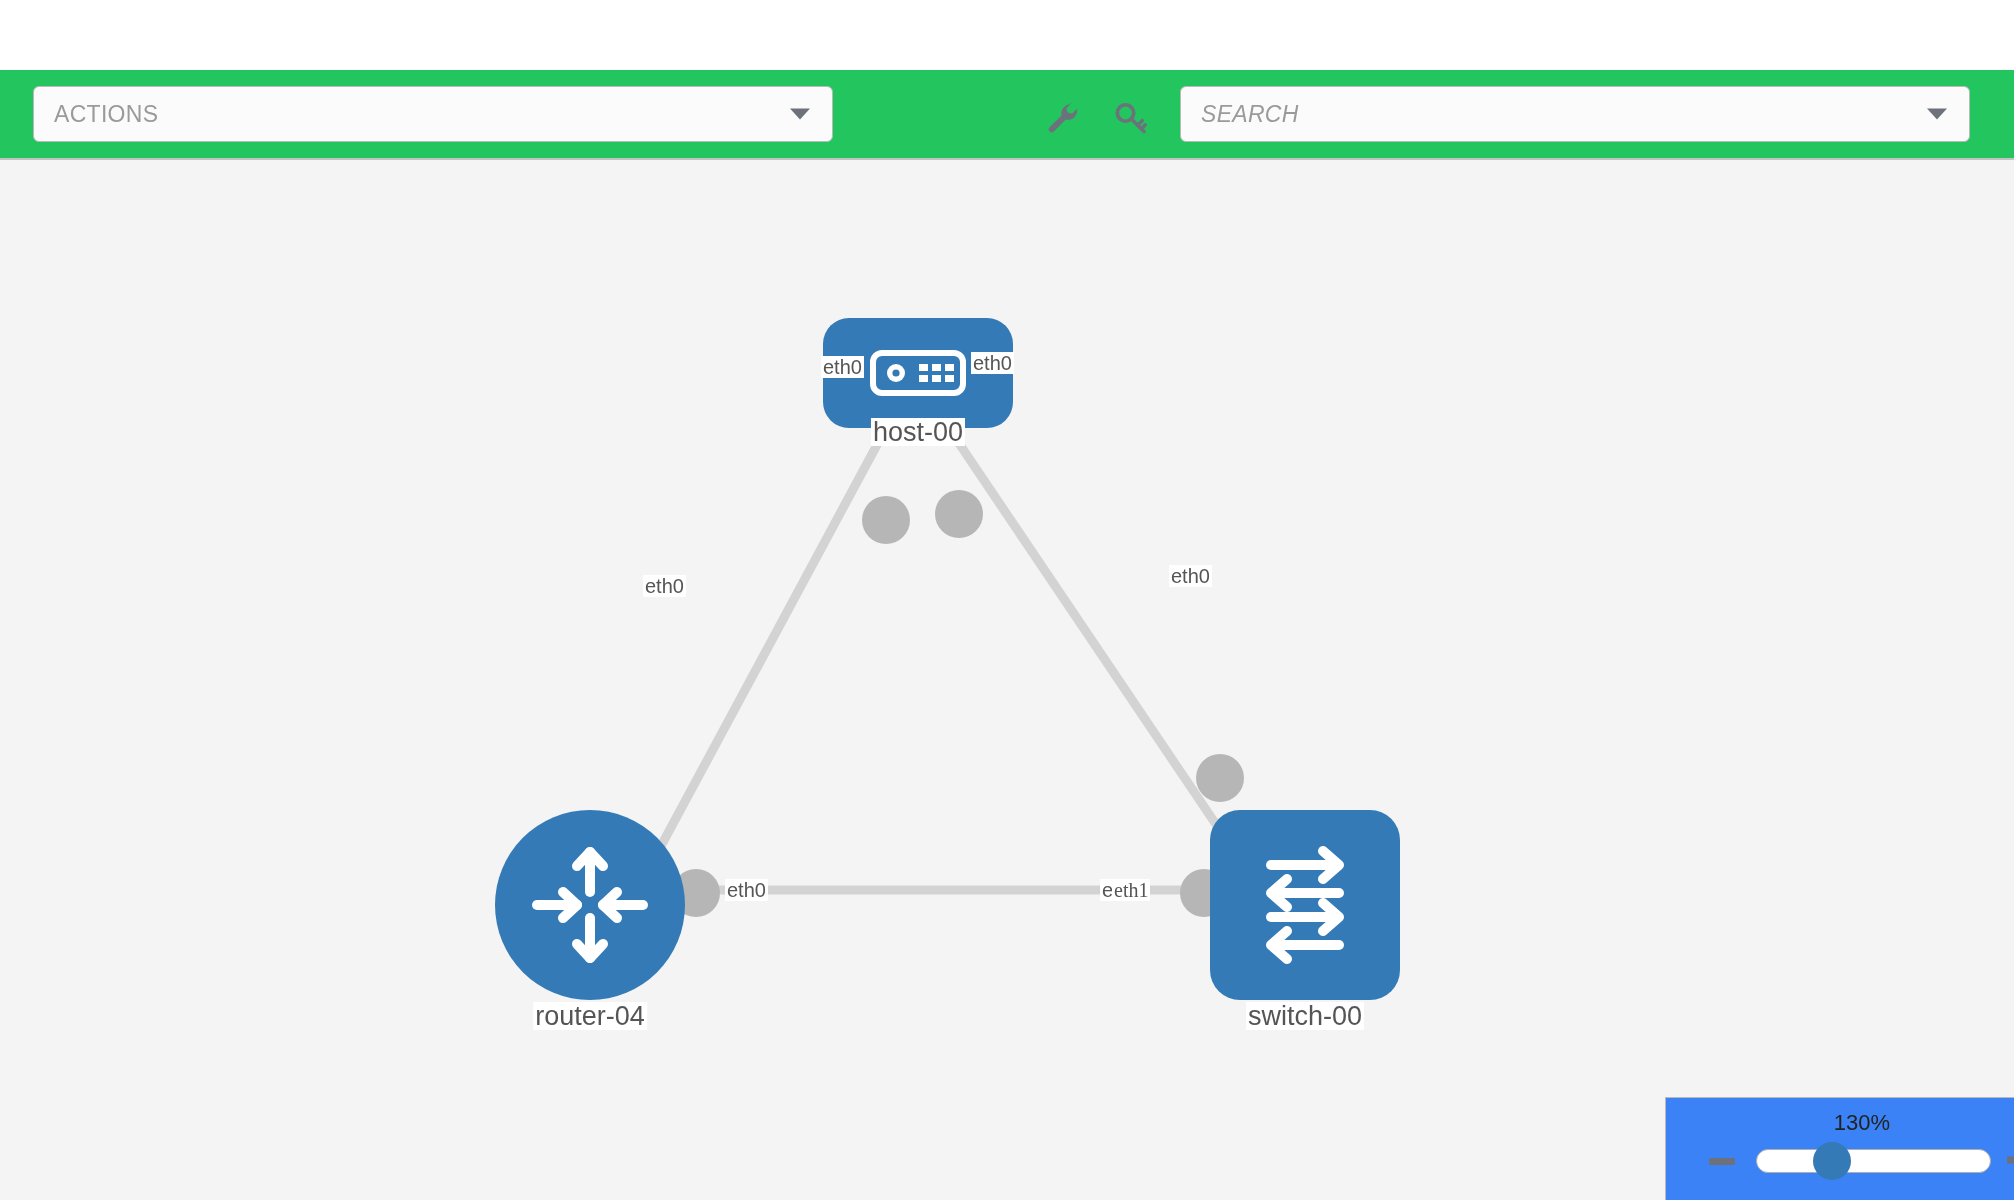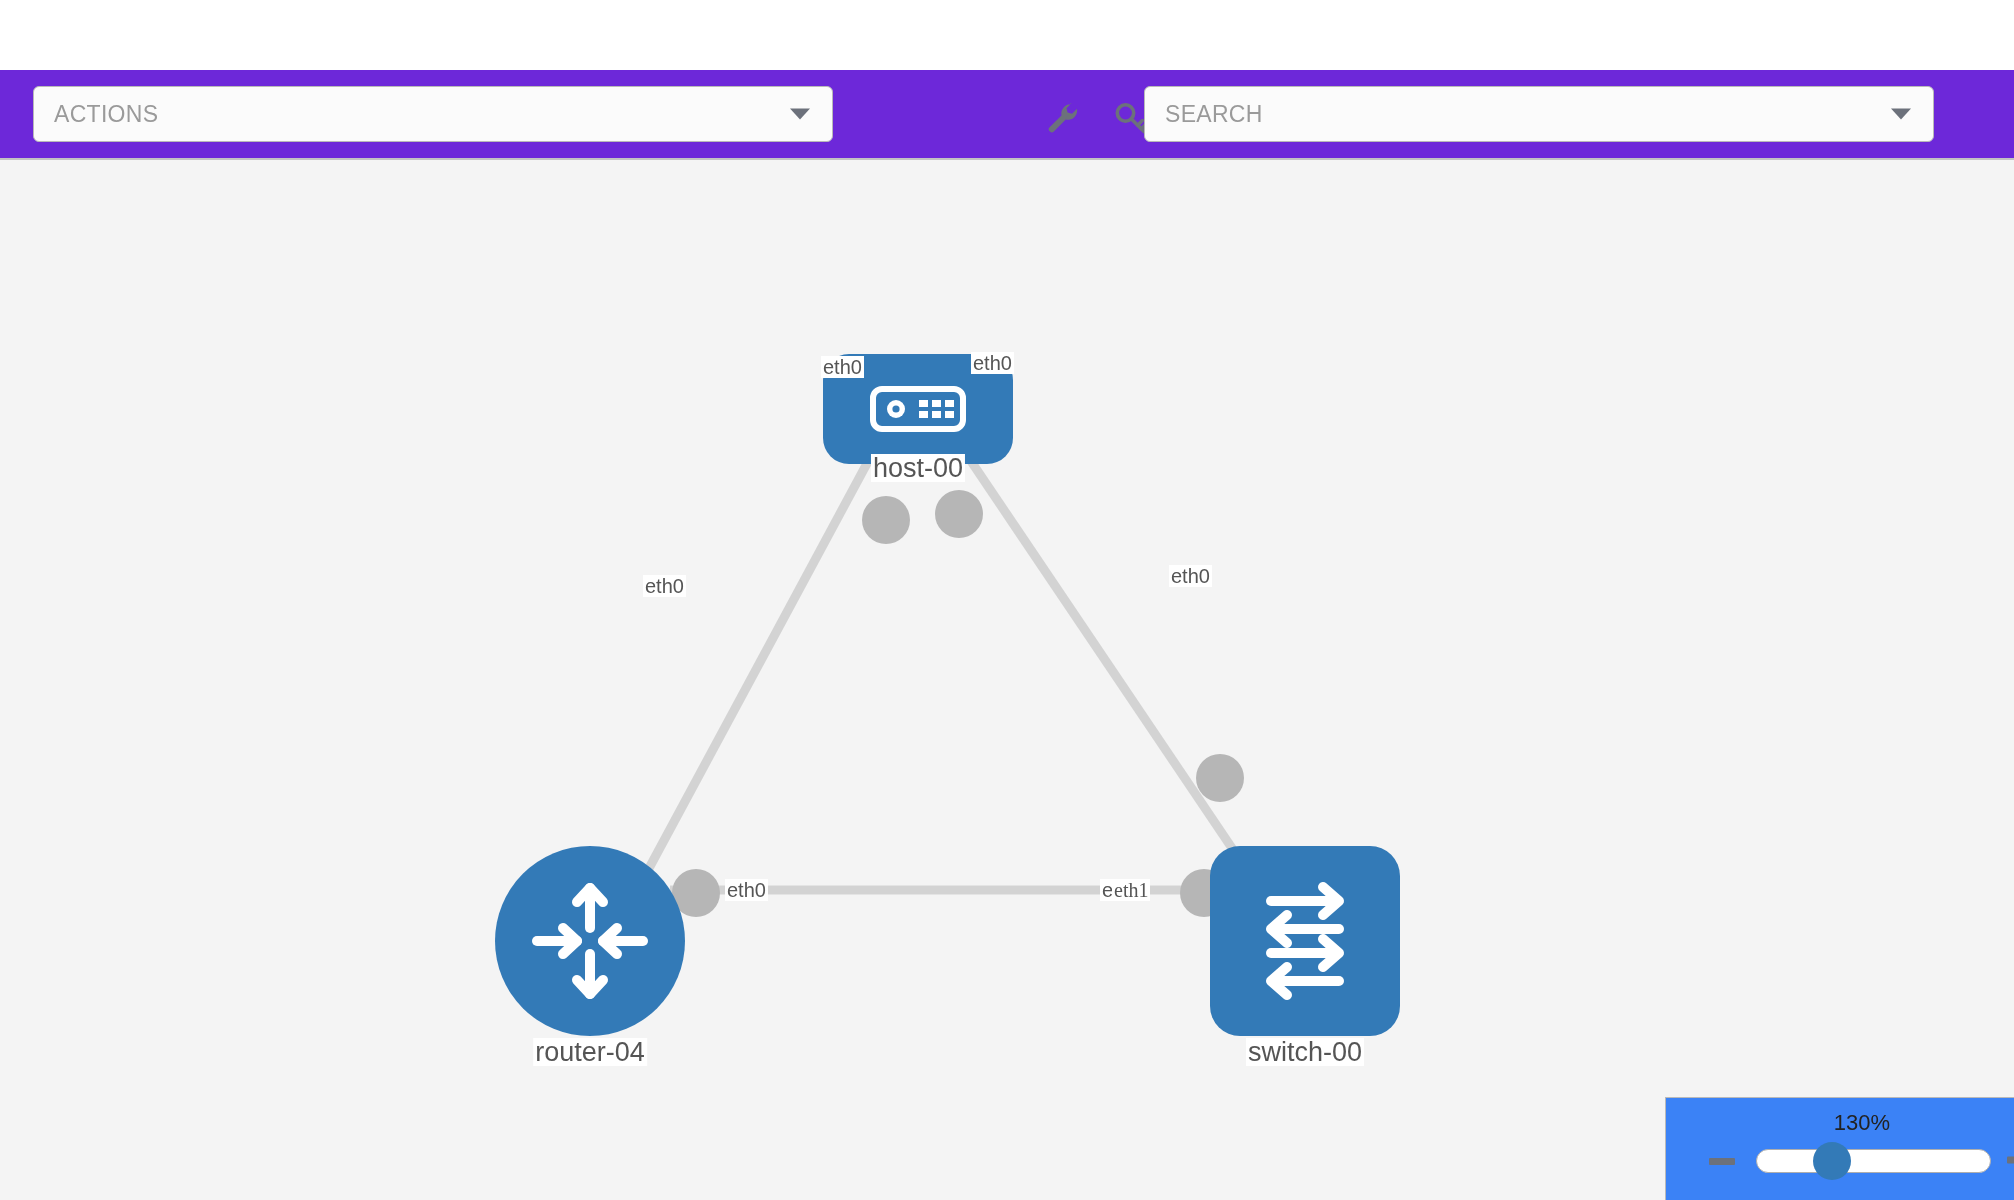--- a/index.html
+++ b/index.html
@@ -56,21 +56,21 @@
     border-radius: 1px;
   }
   .close-btn::before { transform: translate(-50%,-50%) rotate(45deg); }
   .close-btn::after  { transform: translate(-50%,-50%) rotate(-45deg); }
 
   
   .toolbar {
     position: absolute;
     left: 0; top: 70px;
     width: 2014px; height: 90px;
-    background: #6d28d9;
+    background: #22c55e;
     border-bottom: 2px solid #c3c3c3;
   }
   .select-box {
     position: absolute;
     left: 33px; top: 16px;
     width: 800px; height: 56px;
     background: #fbfbfb;
     border: 1px solid #b9b9b9;
     border-radius: 6px;
     cursor: pointer;
@@ -97,26 +97,27 @@
     top: 30px;
     width: 36px; height: 36px;
     cursor: pointer;
   }
   .tool-icon svg { display: block; }
   .icon-wrench { left: 1045px; }
   .icon-key { left: 1113px; }
 
   .search-box {
     position: absolute;
-    left: 1144px; top: 16px;
+    left: 1180px; top: 16px;
     width: 790px; height: 56px;
     background: #fbfbfb;
     border: 1px solid #b9b9b9;
     border-radius: 6px;
     cursor: text;
+    font-style: italic;
   }
   .search-box .search-label {
     position: absolute;
     left: 20px; top: 50%;
     transform: translateY(-50%);
     font-size: 23px;
     color: #9a9a9a;
     letter-spacing: 0.3px;
   }
 
@@ -131,21 +132,20 @@
   .canvas svg.links {
     position: absolute;
     left: 0; top: 0;
     width: 2014px; height: 1040px;
   }
 
   
   .node {
     position: absolute;
     z-index: 5;
-    margin-top: 36px;
   }
   .node-body {
     position: absolute;
     background: #337ab7;
     display: flex;
     align-items: center;
     justify-content: center;
   }
   .node-label {
     position: absolute;

